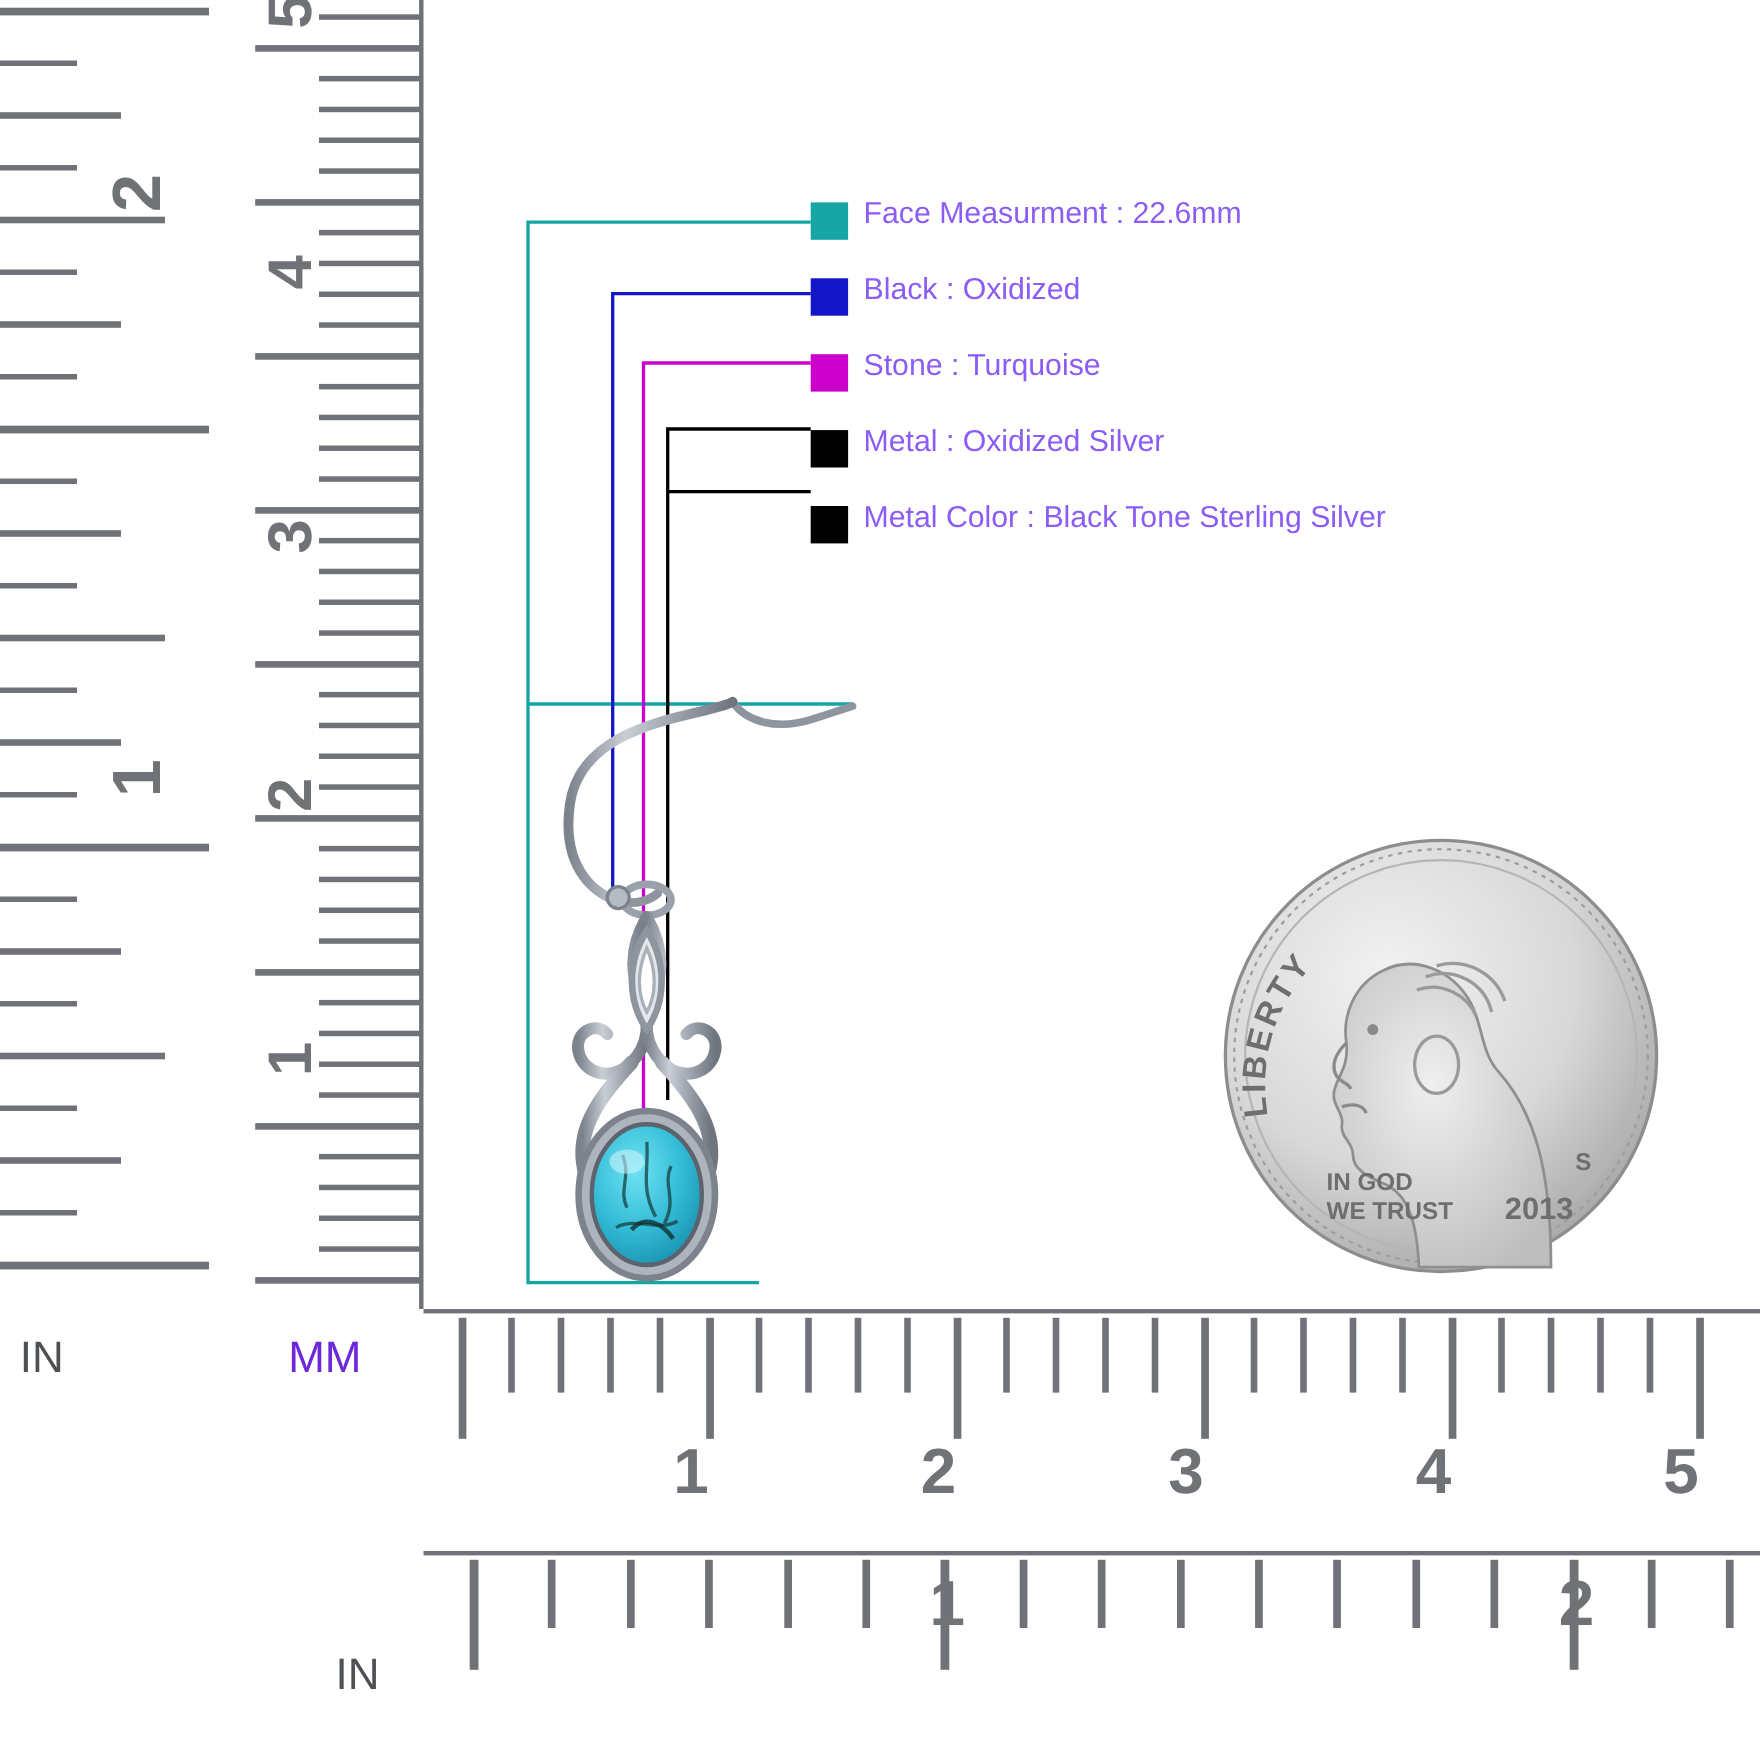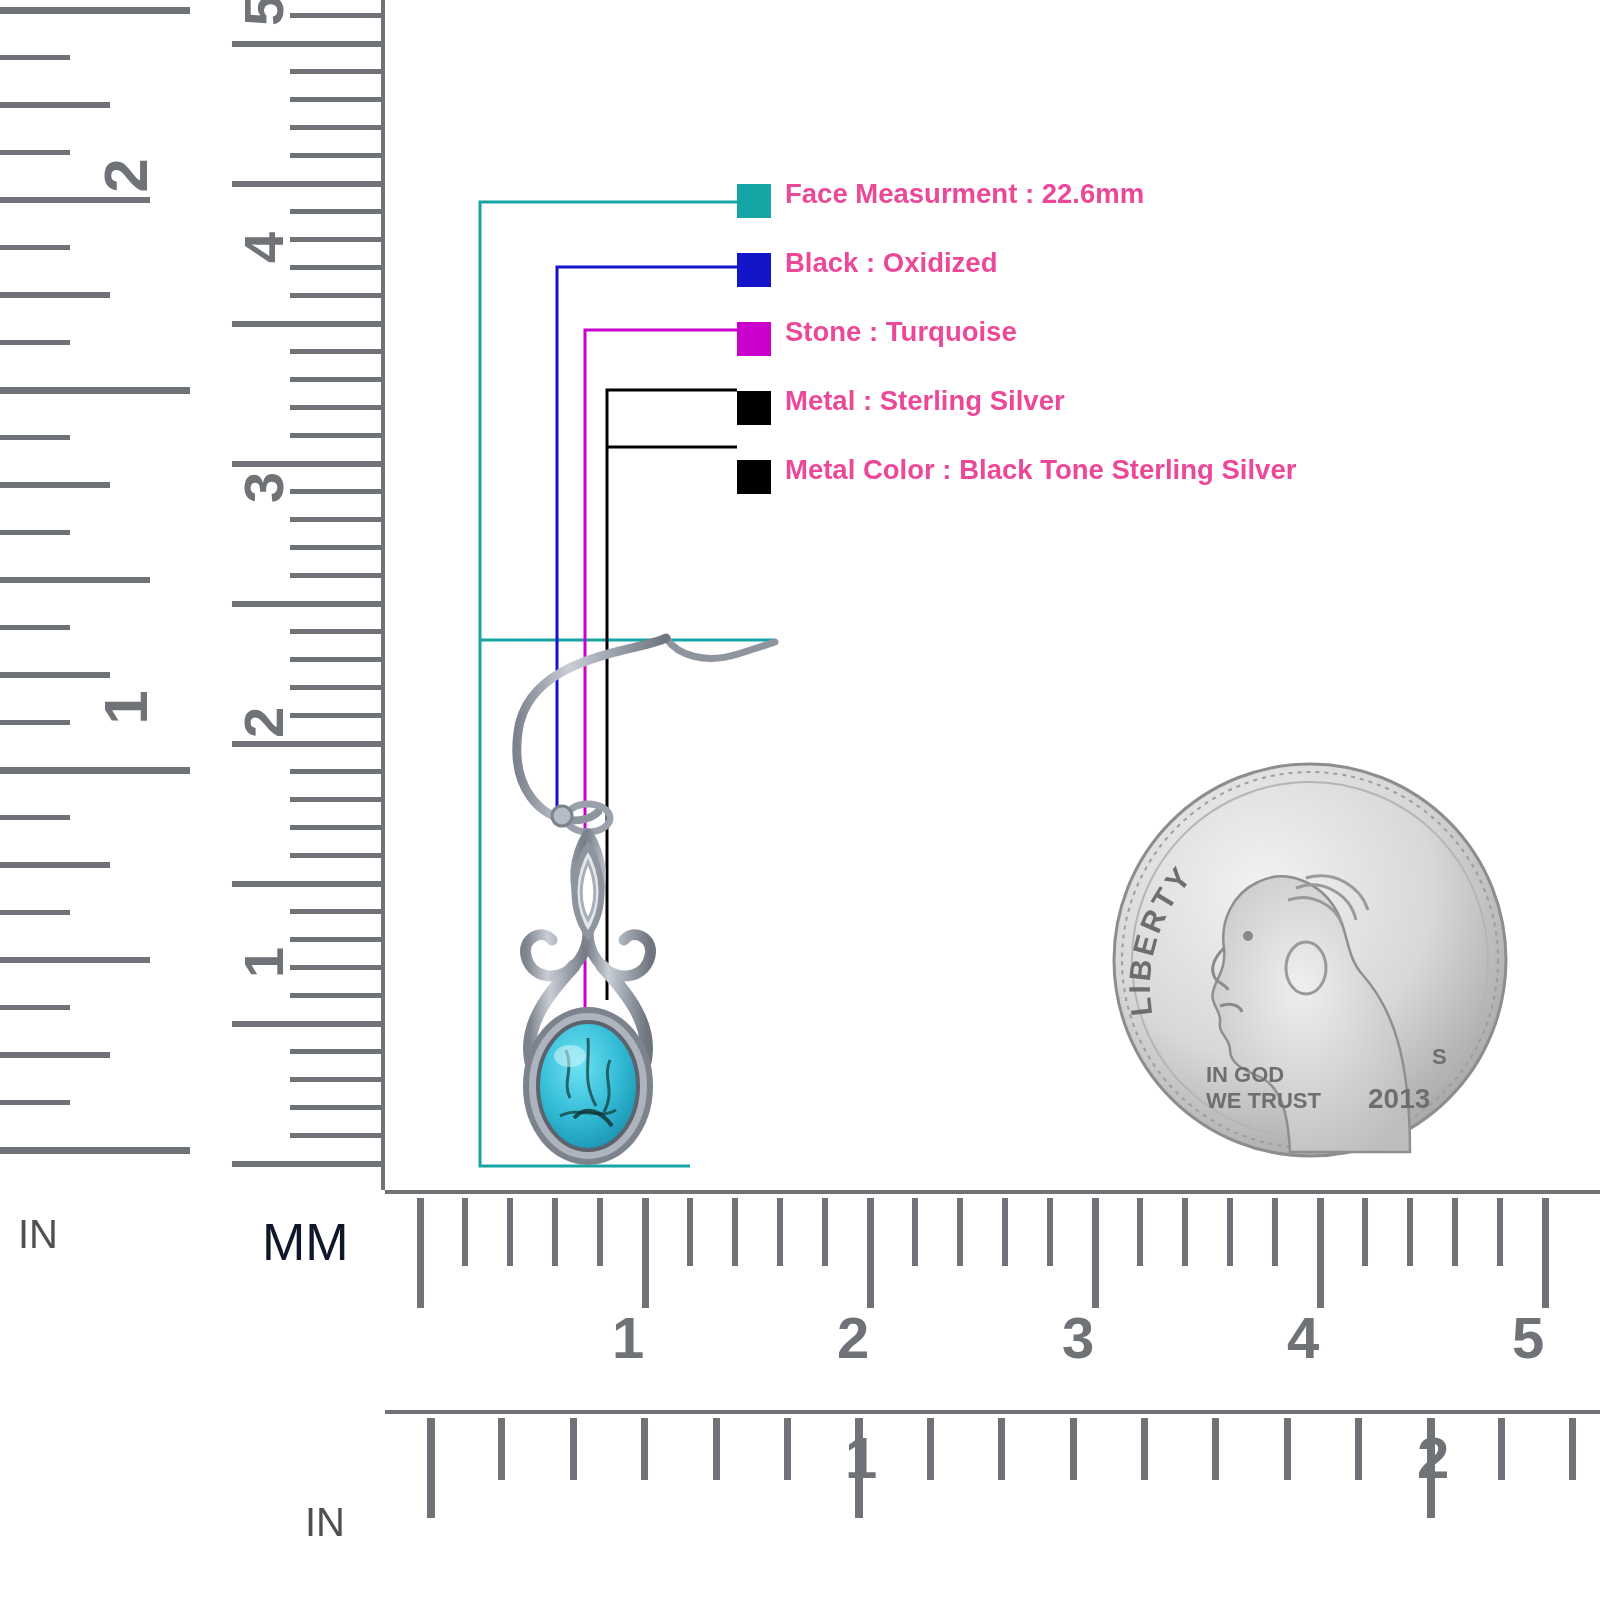--- a/index.html
+++ b/index.html
@@ -6,28 +6,28 @@
   body{width:1600px;height:1600px;background:#ffffff;font-family:"Liberation Sans",sans-serif;overflow:hidden;position:relative;}
   .stage{position:absolute;left:0;top:0;width:1600px;height:1600px;}
 
   
   .ruler-v{position:absolute;left:0;top:0;width:385px;height:1190px;background:#fff;border-right:4px solid #6f7276;box-sizing:border-box;}
   .ruler-h{position:absolute;left:385px;top:1190px;width:1215px;height:220px;background:#fff;border-top:4px solid #6f7276;box-sizing:border-box;}
   .ruler-h2{position:absolute;left:385px;top:1410px;width:1215px;height:190px;background:#fff;border-top:4px solid #6f7276;box-sizing:border-box;}
   .rlabel{position:absolute;color:#6f7276;font-weight:bold;}
 
   .unit-in{position:absolute;left:18px;top:1212px;font-size:40px;color:#4e5154;}
-  .unit-mm{position:absolute;left:262px;top:1212px;font-size:52px;color:#0f172a;}
+  .unit-mm{position:absolute;left:262px;top:1212px;font-size:40px;color:#6d28d9;}
   .unit-in2{position:absolute;left:305px;top:1500px;font-size:40px;color:#4e5154;}
 
   
   .legend{position:absolute;left:737px;top:180px;}
   .legend-row{position:relative;height:69px;}
   .swatch{position:absolute;left:0;top:4px;width:34px;height:34px;}
-  .legend-text{position:absolute;left:48px;top:-2px;font-size:27.5px;color:#ec4899;white-space:nowrap;font-weight:bold;}
+  .legend-text{position:absolute;left:48px;top:-2px;font-size:27.5px;color:#8b5cf6;white-space:nowrap;}
 
   
   .lead{position:absolute;}
 
   
   .jewel{position:absolute;left:470px;top:620px;width:330px;height:560px;}
 
   
   .dime{position:absolute;left:1110px;top:760px;width:400px;height:400px;}
 </style>
@@ -222,21 +222,21 @@
       <span class="legend-text">Black : Oxidized</span>
     </div>
 
     <div class="legend-row">
       <span class="swatch" style="background:#cc00cc;"></span>
       <span class="legend-text">Stone : Turquoise</span>
     </div>
 
     <div class="legend-row">
       <span class="swatch" style="background:#000000;"></span>
-      <span class="legend-text">Metal : Sterling Silver</span>
+      <span class="legend-text">Metal : Oxidized Silver</span>
     </div>
 
     <div class="legend-row">
       <span class="swatch" style="background:#000000;"></span>
       <span class="legend-text">Metal Color : Black Tone Sterling Silver</span>
     </div>
 
   </div>
 
   <div class="jewel">

